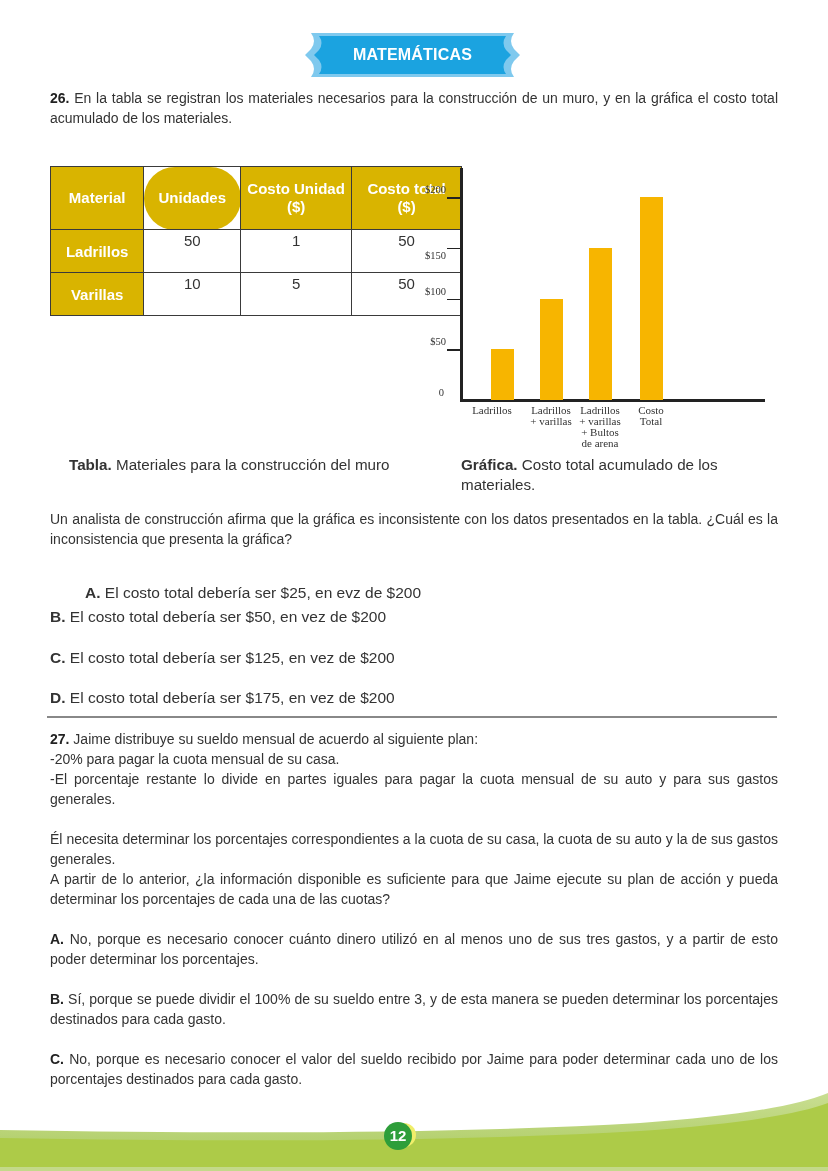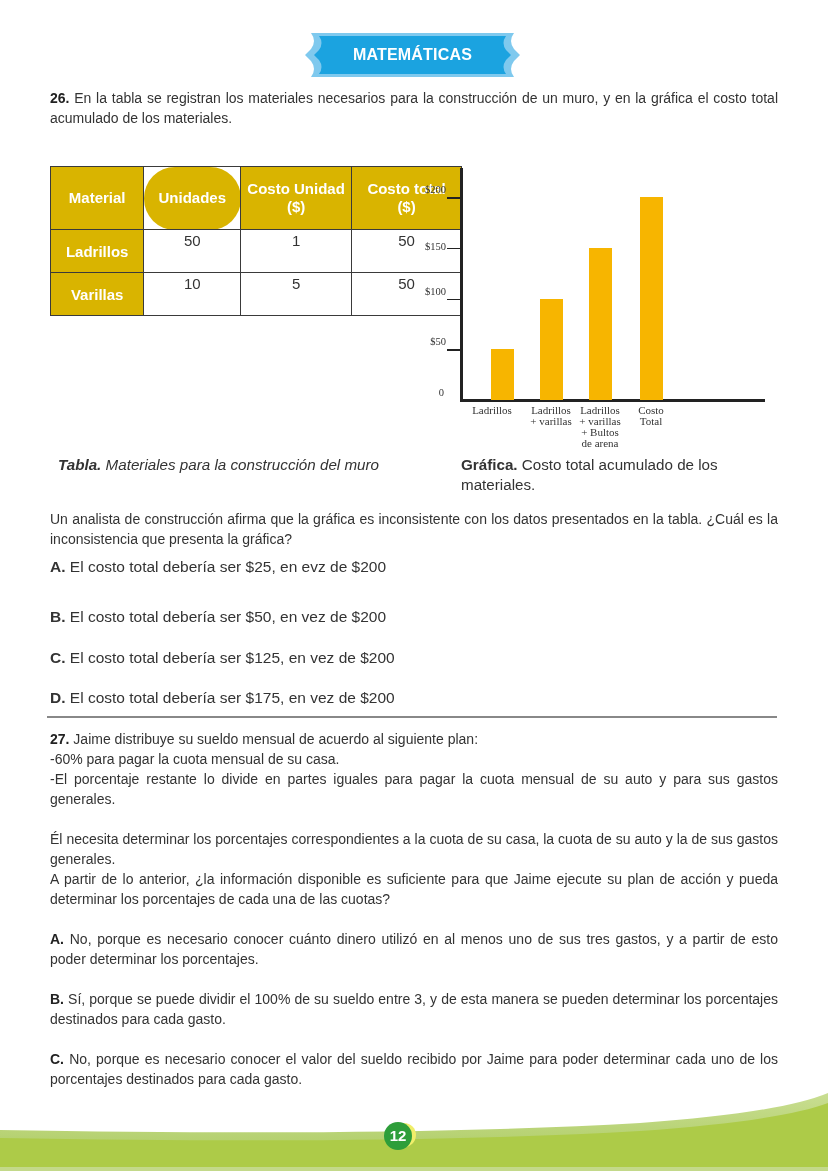--- a/index.html
+++ b/index.html
@@ -112,51 +112,51 @@
 
   <div class="abs" style="left:50px;top:8px;width:2.5px;height:233px;background:#222;"></div>
 
   <div class="abs" style="left:50px;top:239px;width:305px;height:2.5px;background:#222;"></div>
   <div id="yticks">
       <div class="ytick" style="left: -6px; top: 227px;">0</div>
       <div class="ytick" style="left: -4px; top: 176.25px;">$50</div>
       <div class="tickline" style="left: 37px; top: 189.25px;"></div>
       <div class="ytick" style="left: -4px; top: 125.5px;">$100</div>
       <div class="tickline" style="left: 37px; top: 138.5px;"></div>
-      <div class="ytick" style="left: -4px; top: 81px;">$150</div>
+      <div class="ytick" style="left: -4px; top: 90px;">$150</div>
       <div class="tickline" style="left: 37px; top: 87.75px;"></div>
       <div class="ytick" style="left: -4px; top: 24px;">$200</div>
       <div class="tickline" style="left: 37px; top: 37px;"></div>
     </div>
   <div id="bars">
       <div class="bar" style="left: 81px; top: 189.25px; height: 50.75px; background: rgb(247, 181, 0);"></div>
       <div class="bar" style="left: 130px; top: 138.5px; height: 101.5px; background: rgb(247, 181, 0);"></div>
       <div class="bar" style="left: 179px; top: 87.75px; height: 152.25px; background: rgb(247, 181, 0);"></div>
       <div class="bar" style="left: 230px; top: 37px; height: 203px; background: rgb(247, 181, 0);"></div>
     </div>
   <div id="xlabels">
       <div class="xlab" style="left: 47px; top: 245px;">Ladrillos</div>
       <div class="xlab" style="left: 106px; top: 245px;">Ladrillos<br>+ varillas</div>
       <div class="xlab" style="left: 155px; top: 245px;">Ladrillos<br>+ varillas<br>+ Bultos<br>de arena</div>
       <div class="xlab" style="left: 206px; top: 245px;">Costo<br>Total</div>
     </div>
 </div>
 
-<div class="abs caption" style="left:58px;top:455px;width:330px;font-style:italic;">
+<div class="abs caption" style="left:69px;top:455px;width:330px;">
   <b>Tabla.</b>
   <span>Materiales para la construcción del muro</span>
 </div>
 <div class="abs caption" style="left:461px;top:455px;width:300px;">
   <b>Gráfica.</b>
   <span>Costo total acumulado de los materiales.</span>
 </div>
 
 <div class="abs para" style="top:509px;">Un analista de construcción afirma que la gráfica es inconsistente con los datos presentados en la tabla. ¿Cuál es la inconsistencia que presenta la gráfica?</div>
 
-<div class="abs opt" style="top:558px;">
+<div class="abs opt" style="top:584px;margin-left:35px;">
   <b>A.</b>
   <span>El costo total debería ser $25, en evz de $200</span>
 </div>
 <div class="abs opt" style="top:608px;">
   <b>B.</b>
   <span>El costo total debería ser $50, en vez de $200</span>
 </div>
 <div class="abs opt" style="top:649px;">
   <b>C.</b>
   <span>El costo total debería ser $125, en vez de $200</span>
@@ -164,21 +164,21 @@
 <div class="abs opt" style="top:689px;">
   <b>D.</b>
   <span>El costo total debería ser $175, en vez de $200</span>
 </div>
 
 <div class="abs divider"></div>
 
 <div class="abs para" style="top:729px;text-align:left;">
   <b>27.</b>
   <span>Jaime distribuye su sueldo mensual de acuerdo al siguiente plan:</span><br>
-  <span>-60% para pagar la cuota mensual de su casa.</span><br>
+  <span>-20% para pagar la cuota mensual de su casa.</span><br>
   <span style="display:inline-block;text-align:justify;">-El porcentaje restante lo divide en partes iguales para pagar la cuota mensual de su auto y para sus gastos generales.</span>
 </div>
 
 <div class="abs para" style="top:829px;">Él necesita determinar los porcentajes correspondientes a la cuota de su casa, la cuota de su auto y la de sus gastos generales.</div>
 <div class="abs para" style="top:869px;">A partir de lo anterior, ¿la información disponible es suficiente para que Jaime ejecute su plan de acción y pueda determinar los porcentajes de cada una de las cuotas?</div>
 
 <div class="abs para" style="top:929px;">
   <b>A.</b>
   <span>No, porque es necesario conocer cuánto dinero utilizó en al menos uno de sus tres gastos, y a partir de esto poder determinar los porcentajes.</span>
 </div>

